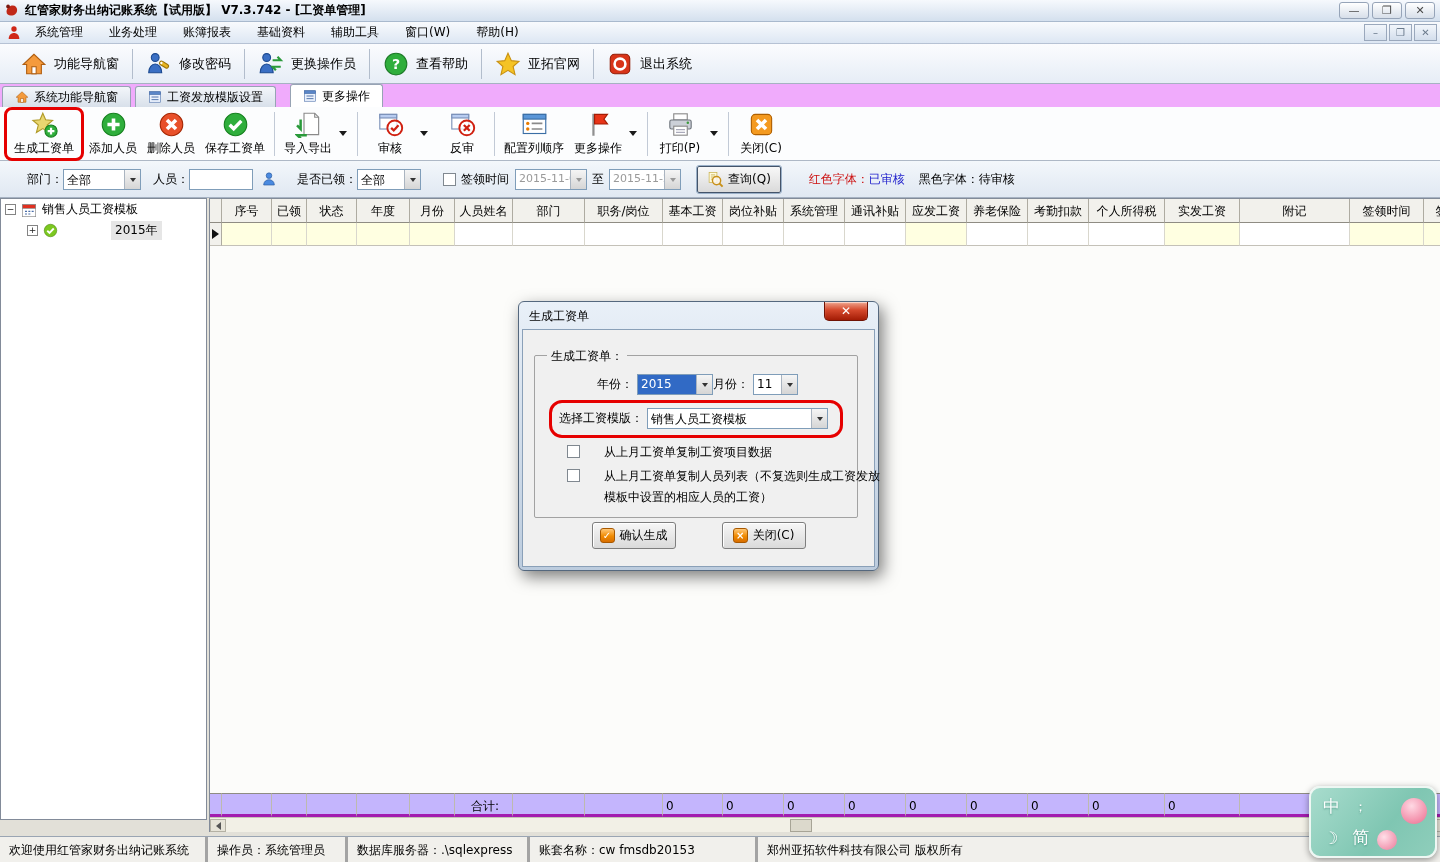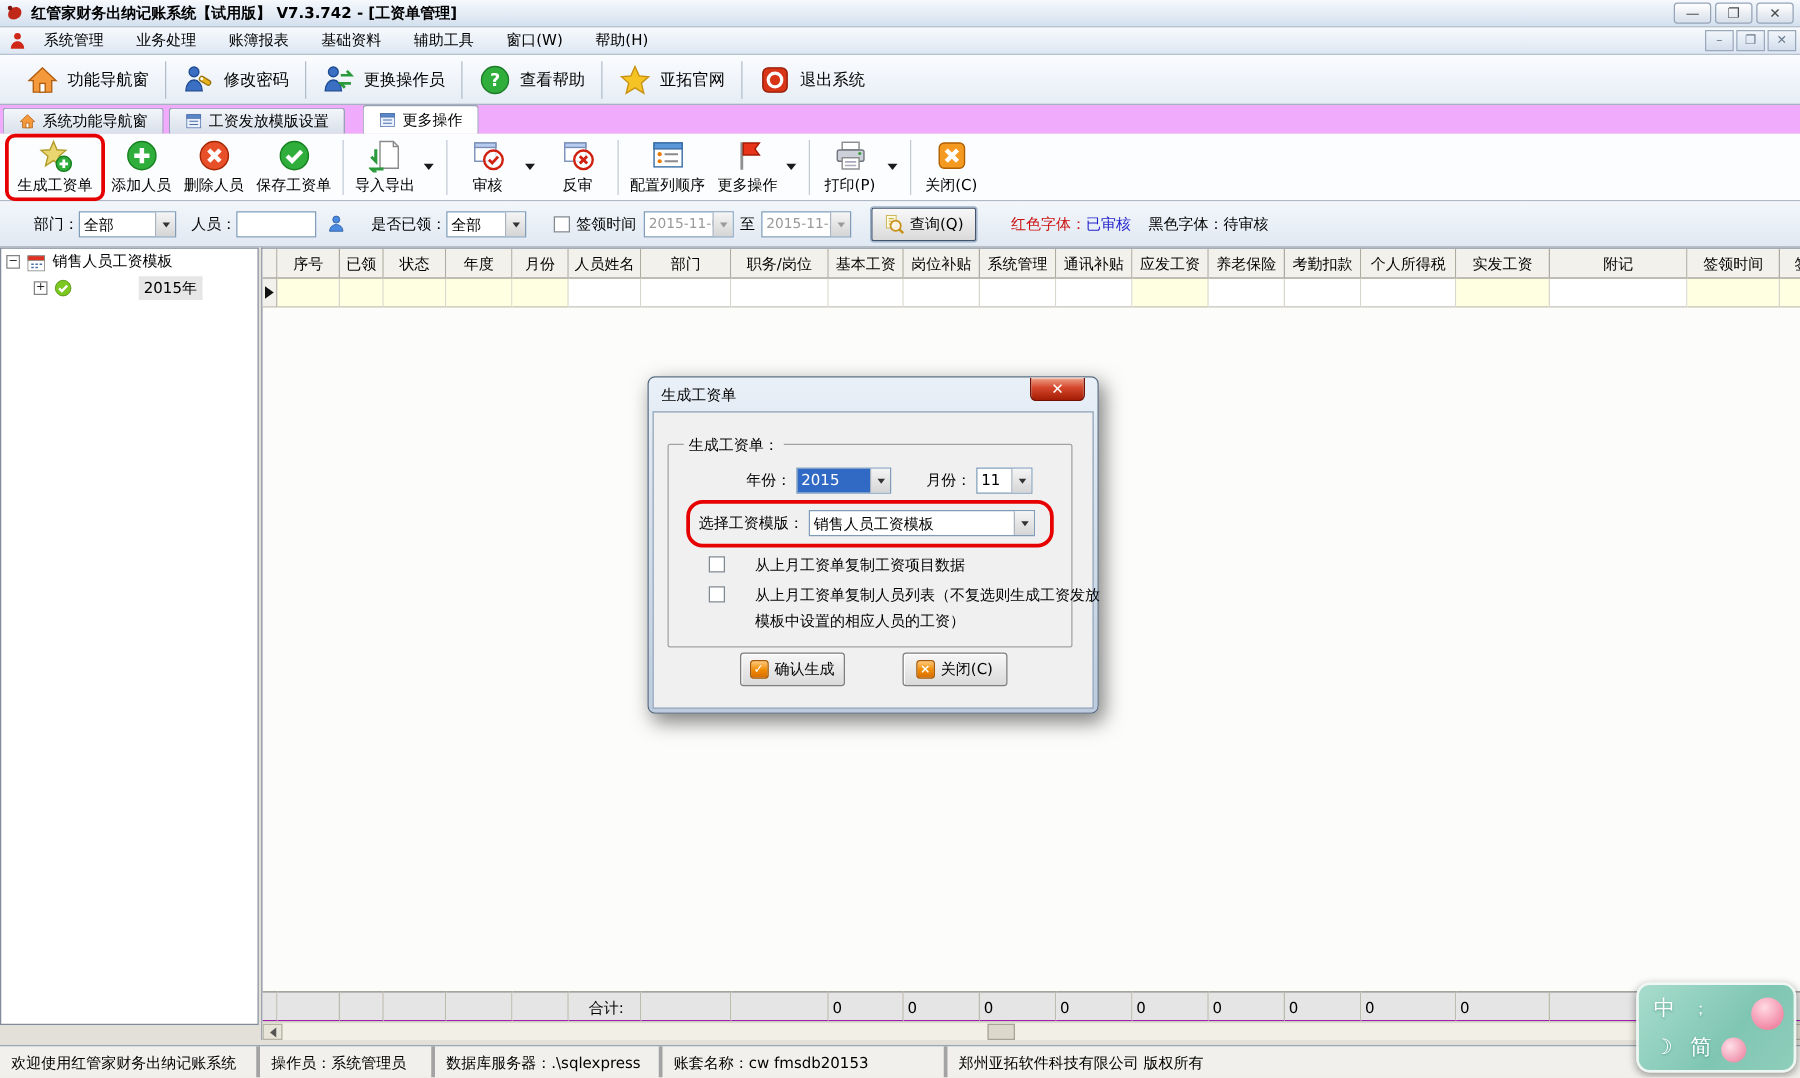--- a/index.html
+++ b/index.html
@@ -79,22 +79,22 @@
   
   .grid{position:absolute;left:209px;top:0;width:1231px;height:634px;background:#fcfcfa;
     border-left:1px solid #828b99;border-top:1px solid #828b99;overflow:hidden;}
   .grow{display:flex;width:1300px;}
   .gh-cell{height:24px;line-height:24px;text-align:center;background:#f2f1ec;
     border-right:1px solid #aeaba1;border-bottom:1px solid #8f8c83;flex:none;
     overflow:hidden;white-space:nowrap;}
   .gm-cell{background:#f2f1ec;border-right:1px solid #aeaba1;border-bottom:1px solid #c4c1b8;flex:none;}
   .gs-cell{height:23px;background:#fff;border-right:1px solid #d9d7cd;
     border-bottom:1px solid #c4c1b8;flex:none;}
-  .gt-cell{height:24px;line-height:24px;background:#e5e5e5;border-right:1px solid #bdbaae;
-    border-top:1px solid #8f8c83;border-bottom:1px solid #a21caf;flex:none;
+  .gt-cell{height:24px;line-height:24px;background:#c4b5fd;border-right:1px solid #bdbaae;
+    border-top:1px solid #8f8c83;border-bottom:3px solid #a21caf;flex:none;
     padding-left:3px;overflow:hidden;white-space:nowrap;}
   .yellow{background:#ffffe1;}
   .row-marker{width:0;height:0;border-top:5px solid transparent;border-bottom:5px solid transparent;
     border-left:7px solid #111;margin:6px auto 0 2px;}
   .grid-totals{position:absolute;left:0;bottom:15px;}
   .grid-hscroll{position:absolute;left:0;bottom:0;width:1231px;height:15px;background:#f2f0e6;
     border-top:1px solid #c6c3b6;}
   .hs-arrow{position:absolute;top:1px;width:16px;height:13px;background:#e7e4d8;
     border:1px solid #b4b1a4;display:flex;align-items:center;justify-content:center;}
   .hs-thumb{position:absolute;left:580px;top:1px;width:22px;height:13px;background:#dcd9cc;
@@ -603,21 +603,21 @@
       <span class="lbl">生成工资单：</span>
 
       <div class="dlg-row" style="left:62px;top:18px;">
         <span>年份：</span>
         <div class="combo" style="width:76px;margin-left:4px;">
           <span class="val" style="background:#316ac5;color:#fff;">2015</span>
           <span class="btn">
               <i></i>
             </span>
         </div>
-        <span style="margin-left:28px;">月份：</span>
+        <span style="">月份：</span>
         <div class="combo" style="width:45px;margin-left:4px;">
           <span class="val">11</span>
           <span class="btn">
               <i></i>
             </span>
         </div>
       </div>
 
       <div class="dlg-row" style="left:24px;top:52px;">
         <span>选择工资模版：</span>

